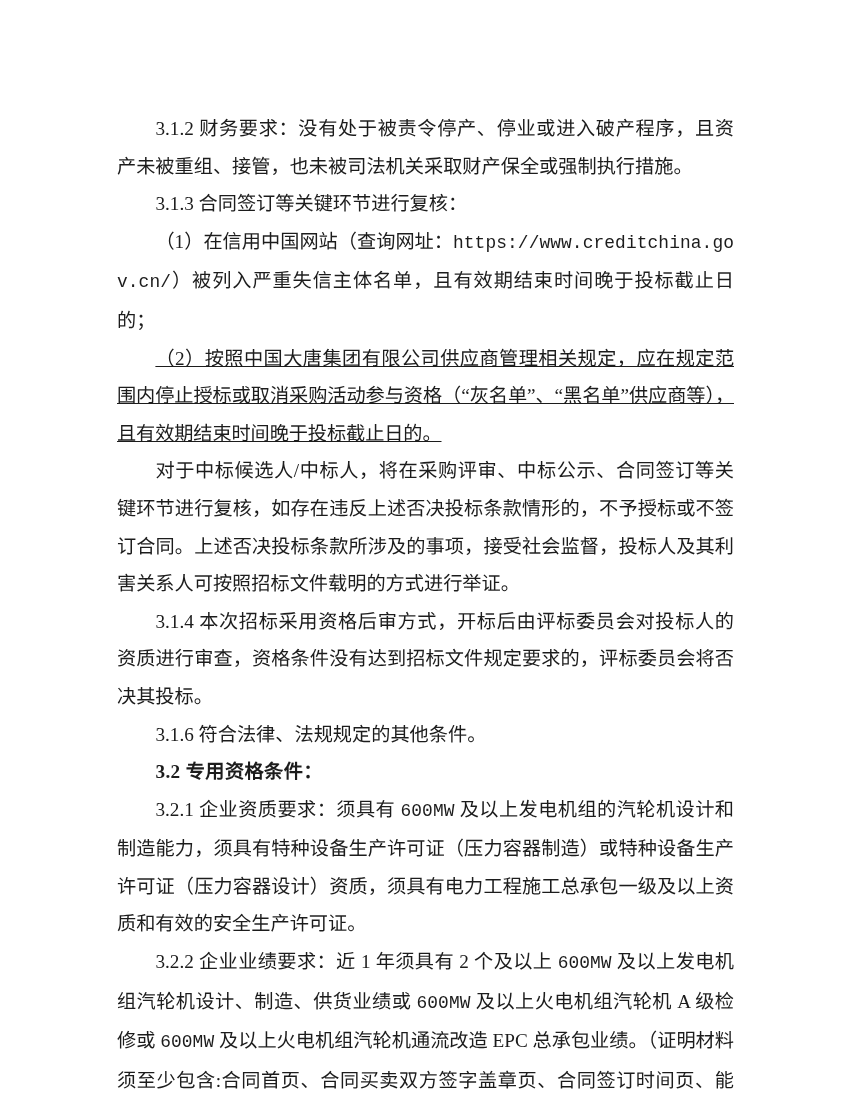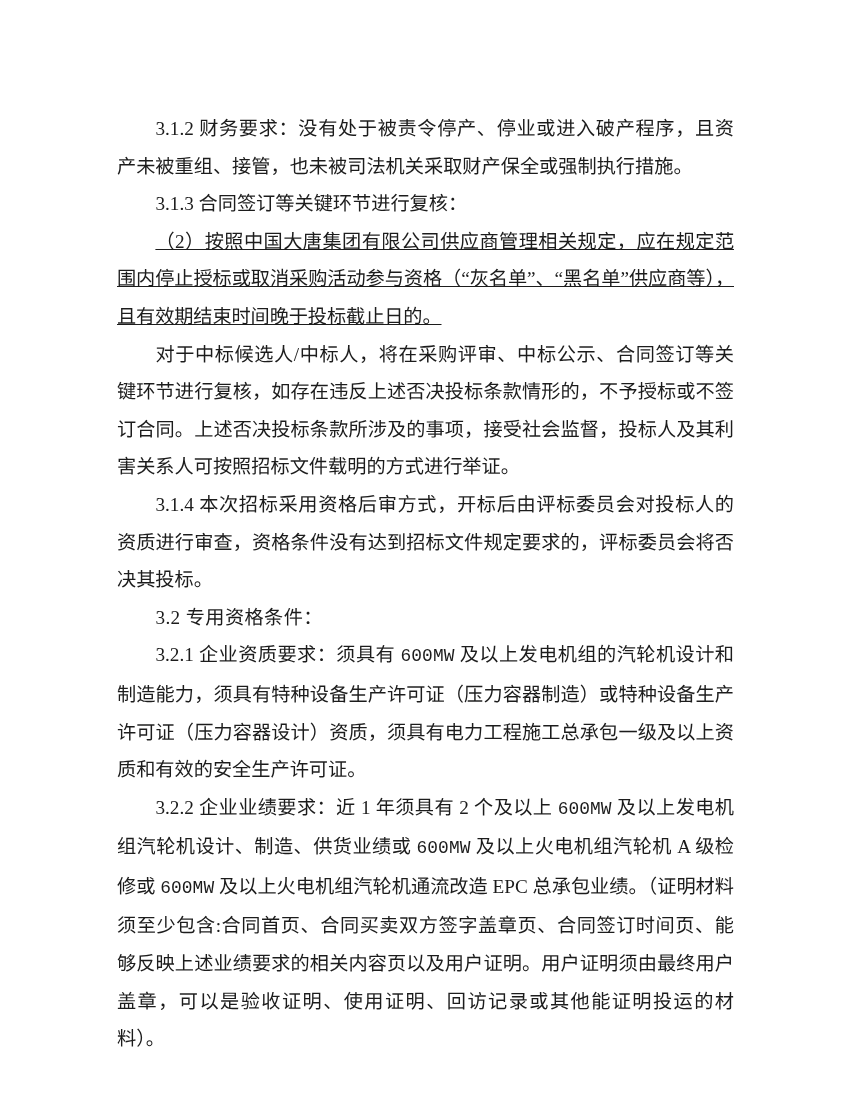--- a/index.html
+++ b/index.html
@@ -32,21 +32,21 @@
   }
   .para {
     margin: 0;
     padding: 0;
     text-indent: 2em;
     text-align: justify;
     text-justify: inter-ideograph;
     word-break: break-all;
   }
   .para.heading {
-    font-weight: normal;
+    font-weight: bold;
     letter-spacing: 0.4px;
   }
   .para.tight {
     letter-spacing: -0.1px;
     text-decoration: underline;
   }
   
   .mono {
     font-family: "Liberation Mono", "DejaVu Sans Mono", monospace;
     font-size: 0.93em;
@@ -56,28 +56,30 @@
 </head>
 <body>
 
 <div class="page">
   <div class="doc-body">
 
     <p class="para">3.1.2 财务要求：没有处于被责令停产、停业或进入破产程序，且资产未被重组、接管，也未被司法机关采取财产保全或强制执行措施。</p>
 
     <p class="para">3.1.3 合同签订等关键环节进行复核：</p>
 
+    <p class="para"><span>（1）在信用中国网站（查询网址：</span><span class="mono">https://www.creditchina.gov.cn/</span><span>）被列入严重失信主体名单，且有效期结束时间晚于投标截止日的；</span></p>
 
     <p class="para tight">（2）按照中国大唐集团有限公司供应商管理相关规定，应在规定范围内停止授标或取消采购活动参与资格（“灰名单”、“黑名单”供应商等），且有效期结束时间晚于投标截止日的。</p>
 
     <p class="para">对于中标候选人/中标人，将在采购评审、中标公示、合同签订等关键环节进行复核，如存在违反上述否决投标条款情形的，不予授标或不签订合同。上述否决投标条款所涉及的事项，接受社会监督，投标人及其利害关系人可按照招标文件载明的方式进行举证。</p>
 
     <p class="para">3.1.4 本次招标采用资格后审方式，开标后由评标委员会对投标人的资质进行审查，资格条件没有达到招标文件规定要求的，评标委员会将否决其投标。</p>
 
 
+    <p class="para">3.1.6 符合法律、法规规定的其他条件。</p>
 
     <p class="para heading">3.2 专用资格条件：</p>
 
     <p class="para"><span>3.2.1 企业资质要求：须具有 </span><span class="mono">600MW</span><span> 及以上发电机组的汽轮机设计和制造能力，须具有特种设备生产许可证（压力容器制造）或特种设备生产许可证（压力容器设计）资质，须具有电力工程施工总承包一级及以上资质和有效的安全生产许可证。</span></p>
 
     <p class="para"><span>3.2.2 企业业绩要求：近 1 年须具有 2 个及以上 </span><span class="mono">600MW</span><span> 及以上发电机组汽轮机设计、制造、供货业绩或 </span><span class="mono">600MW</span><span> 及以上火电机组汽轮机 A 级检修或 </span><span class="mono">600MW</span><span> 及以上火电机组汽轮机通流改造 EPC 总承包业绩。（证明材料须至少包含:合同首页、合同买卖双方签字盖章页、合同签订时间页、能够反映上述业绩要求的相关内容页以及用户证明。用户证明须由最终用户盖章，可以是验收证明、使用证明、回访记录或其他能证明投运的材料）。</span></p>
 
   </div>
 </div>
 

